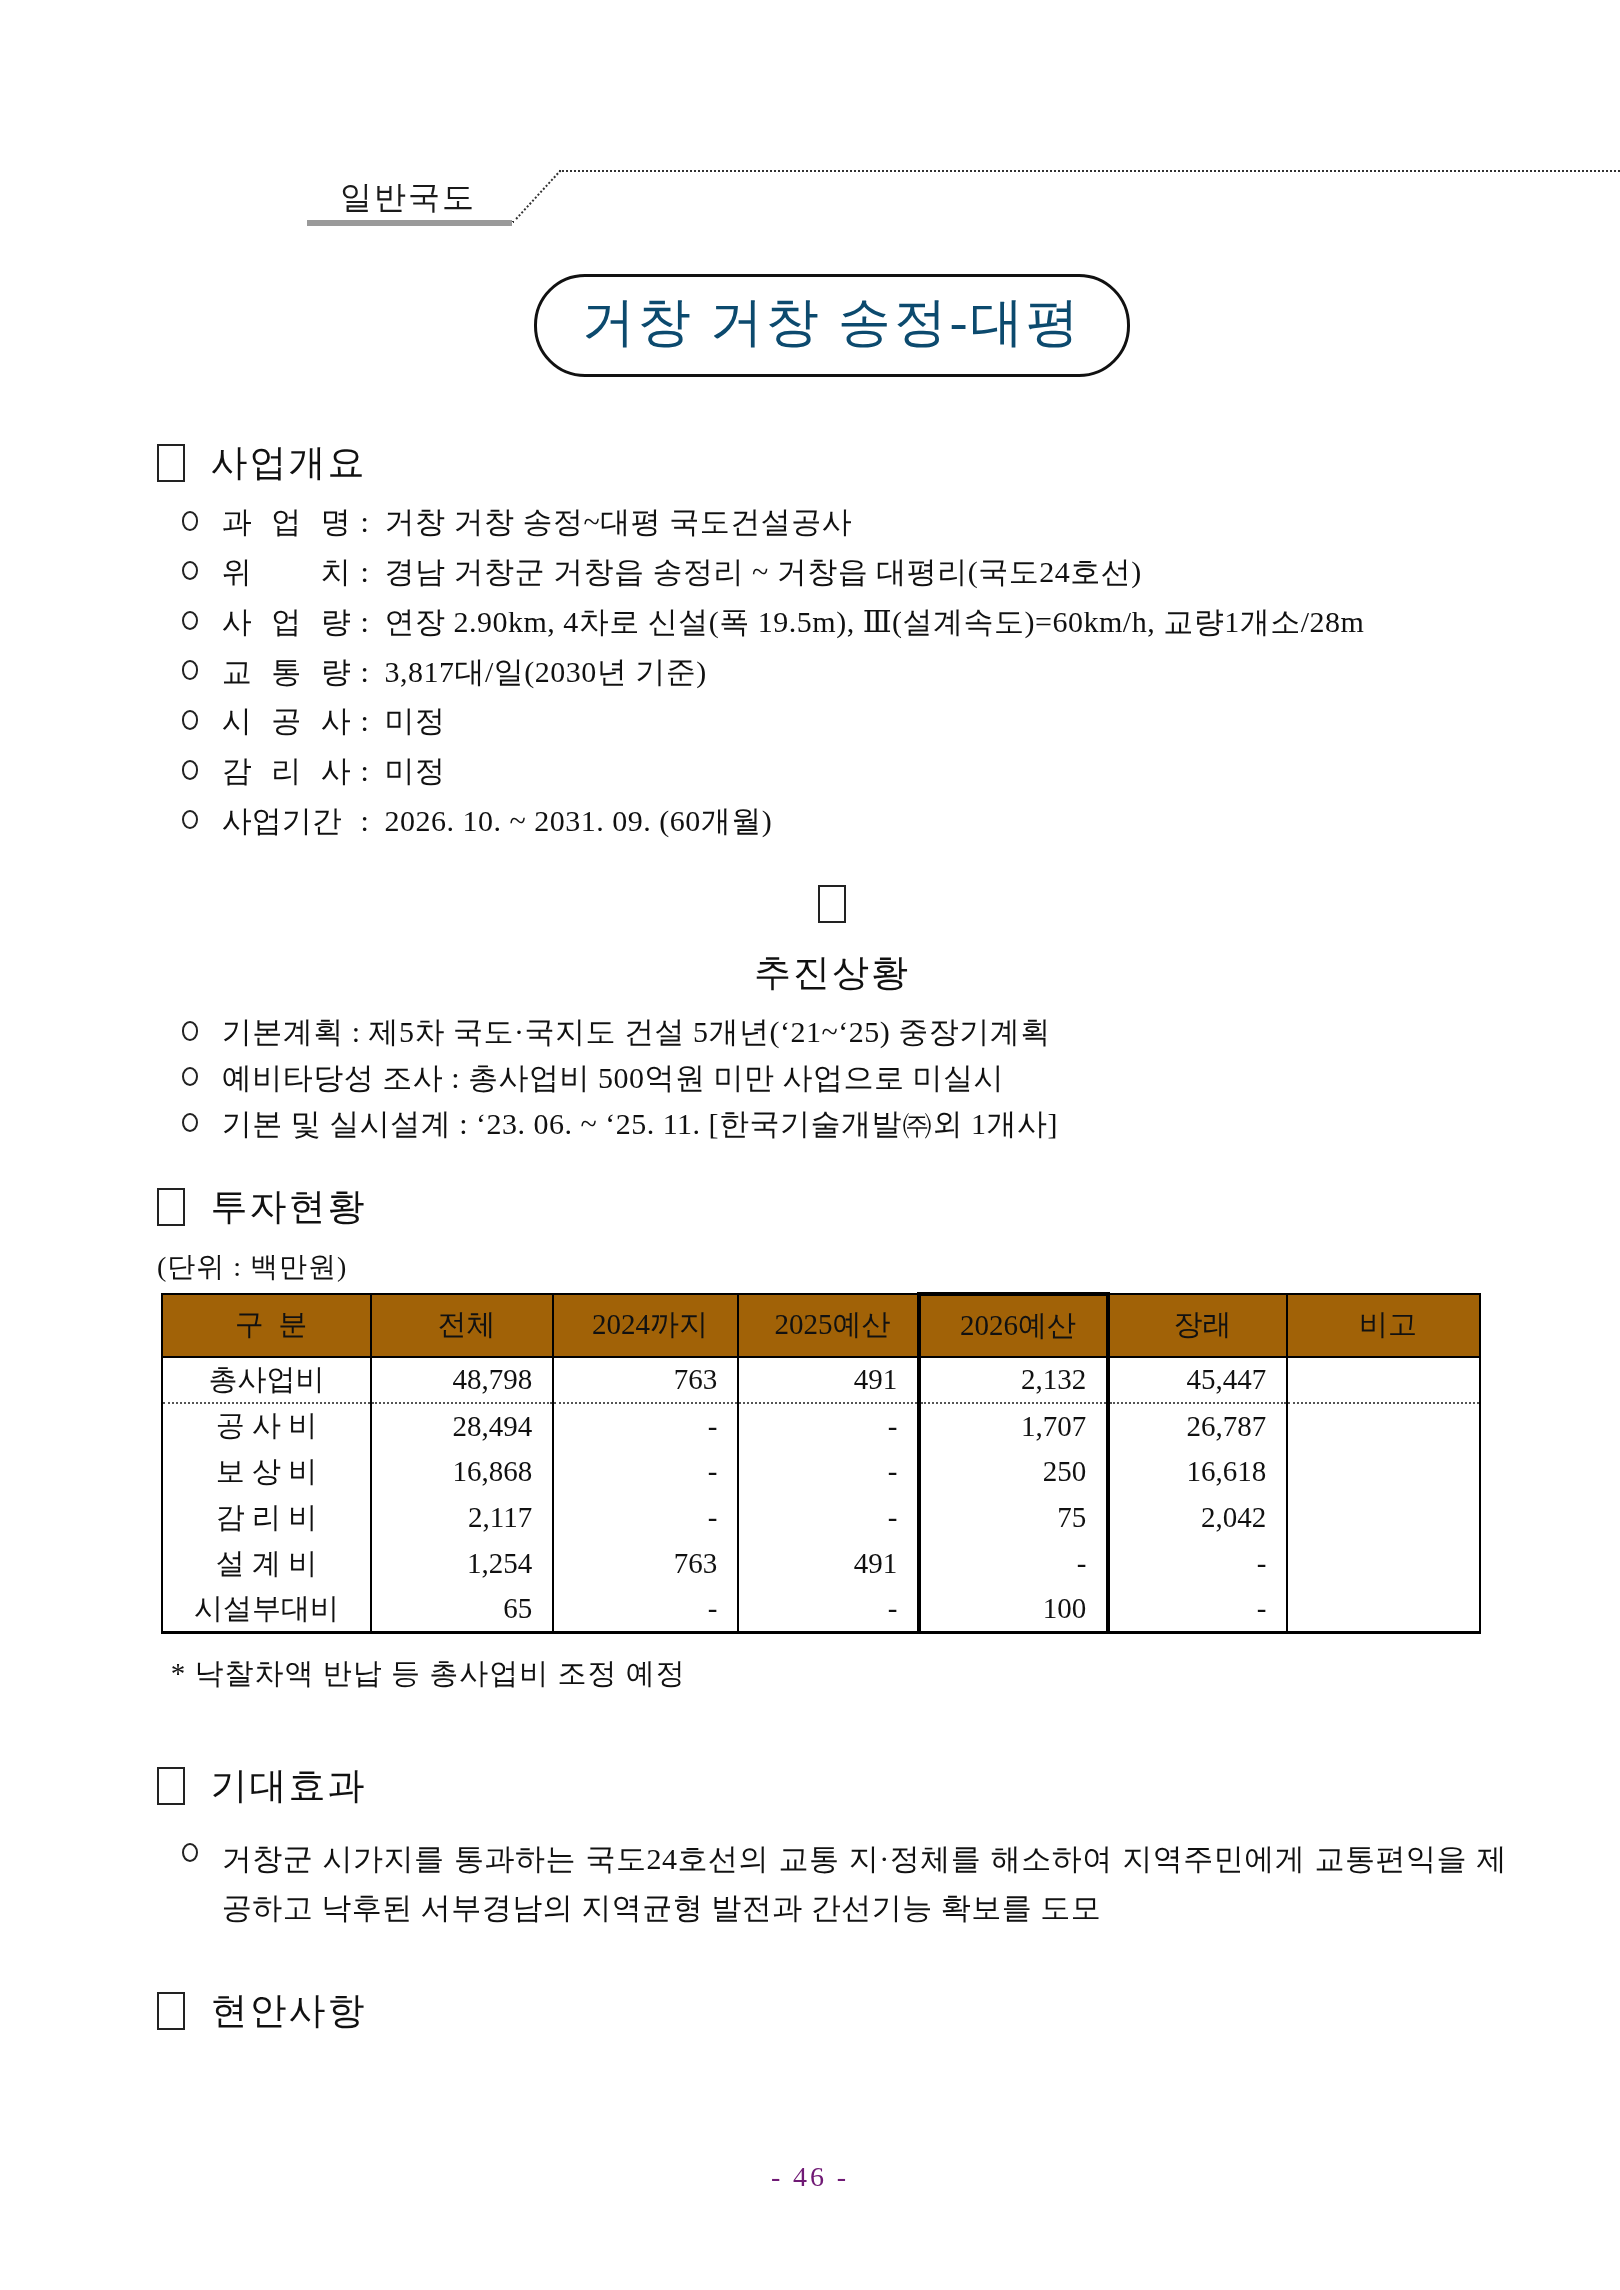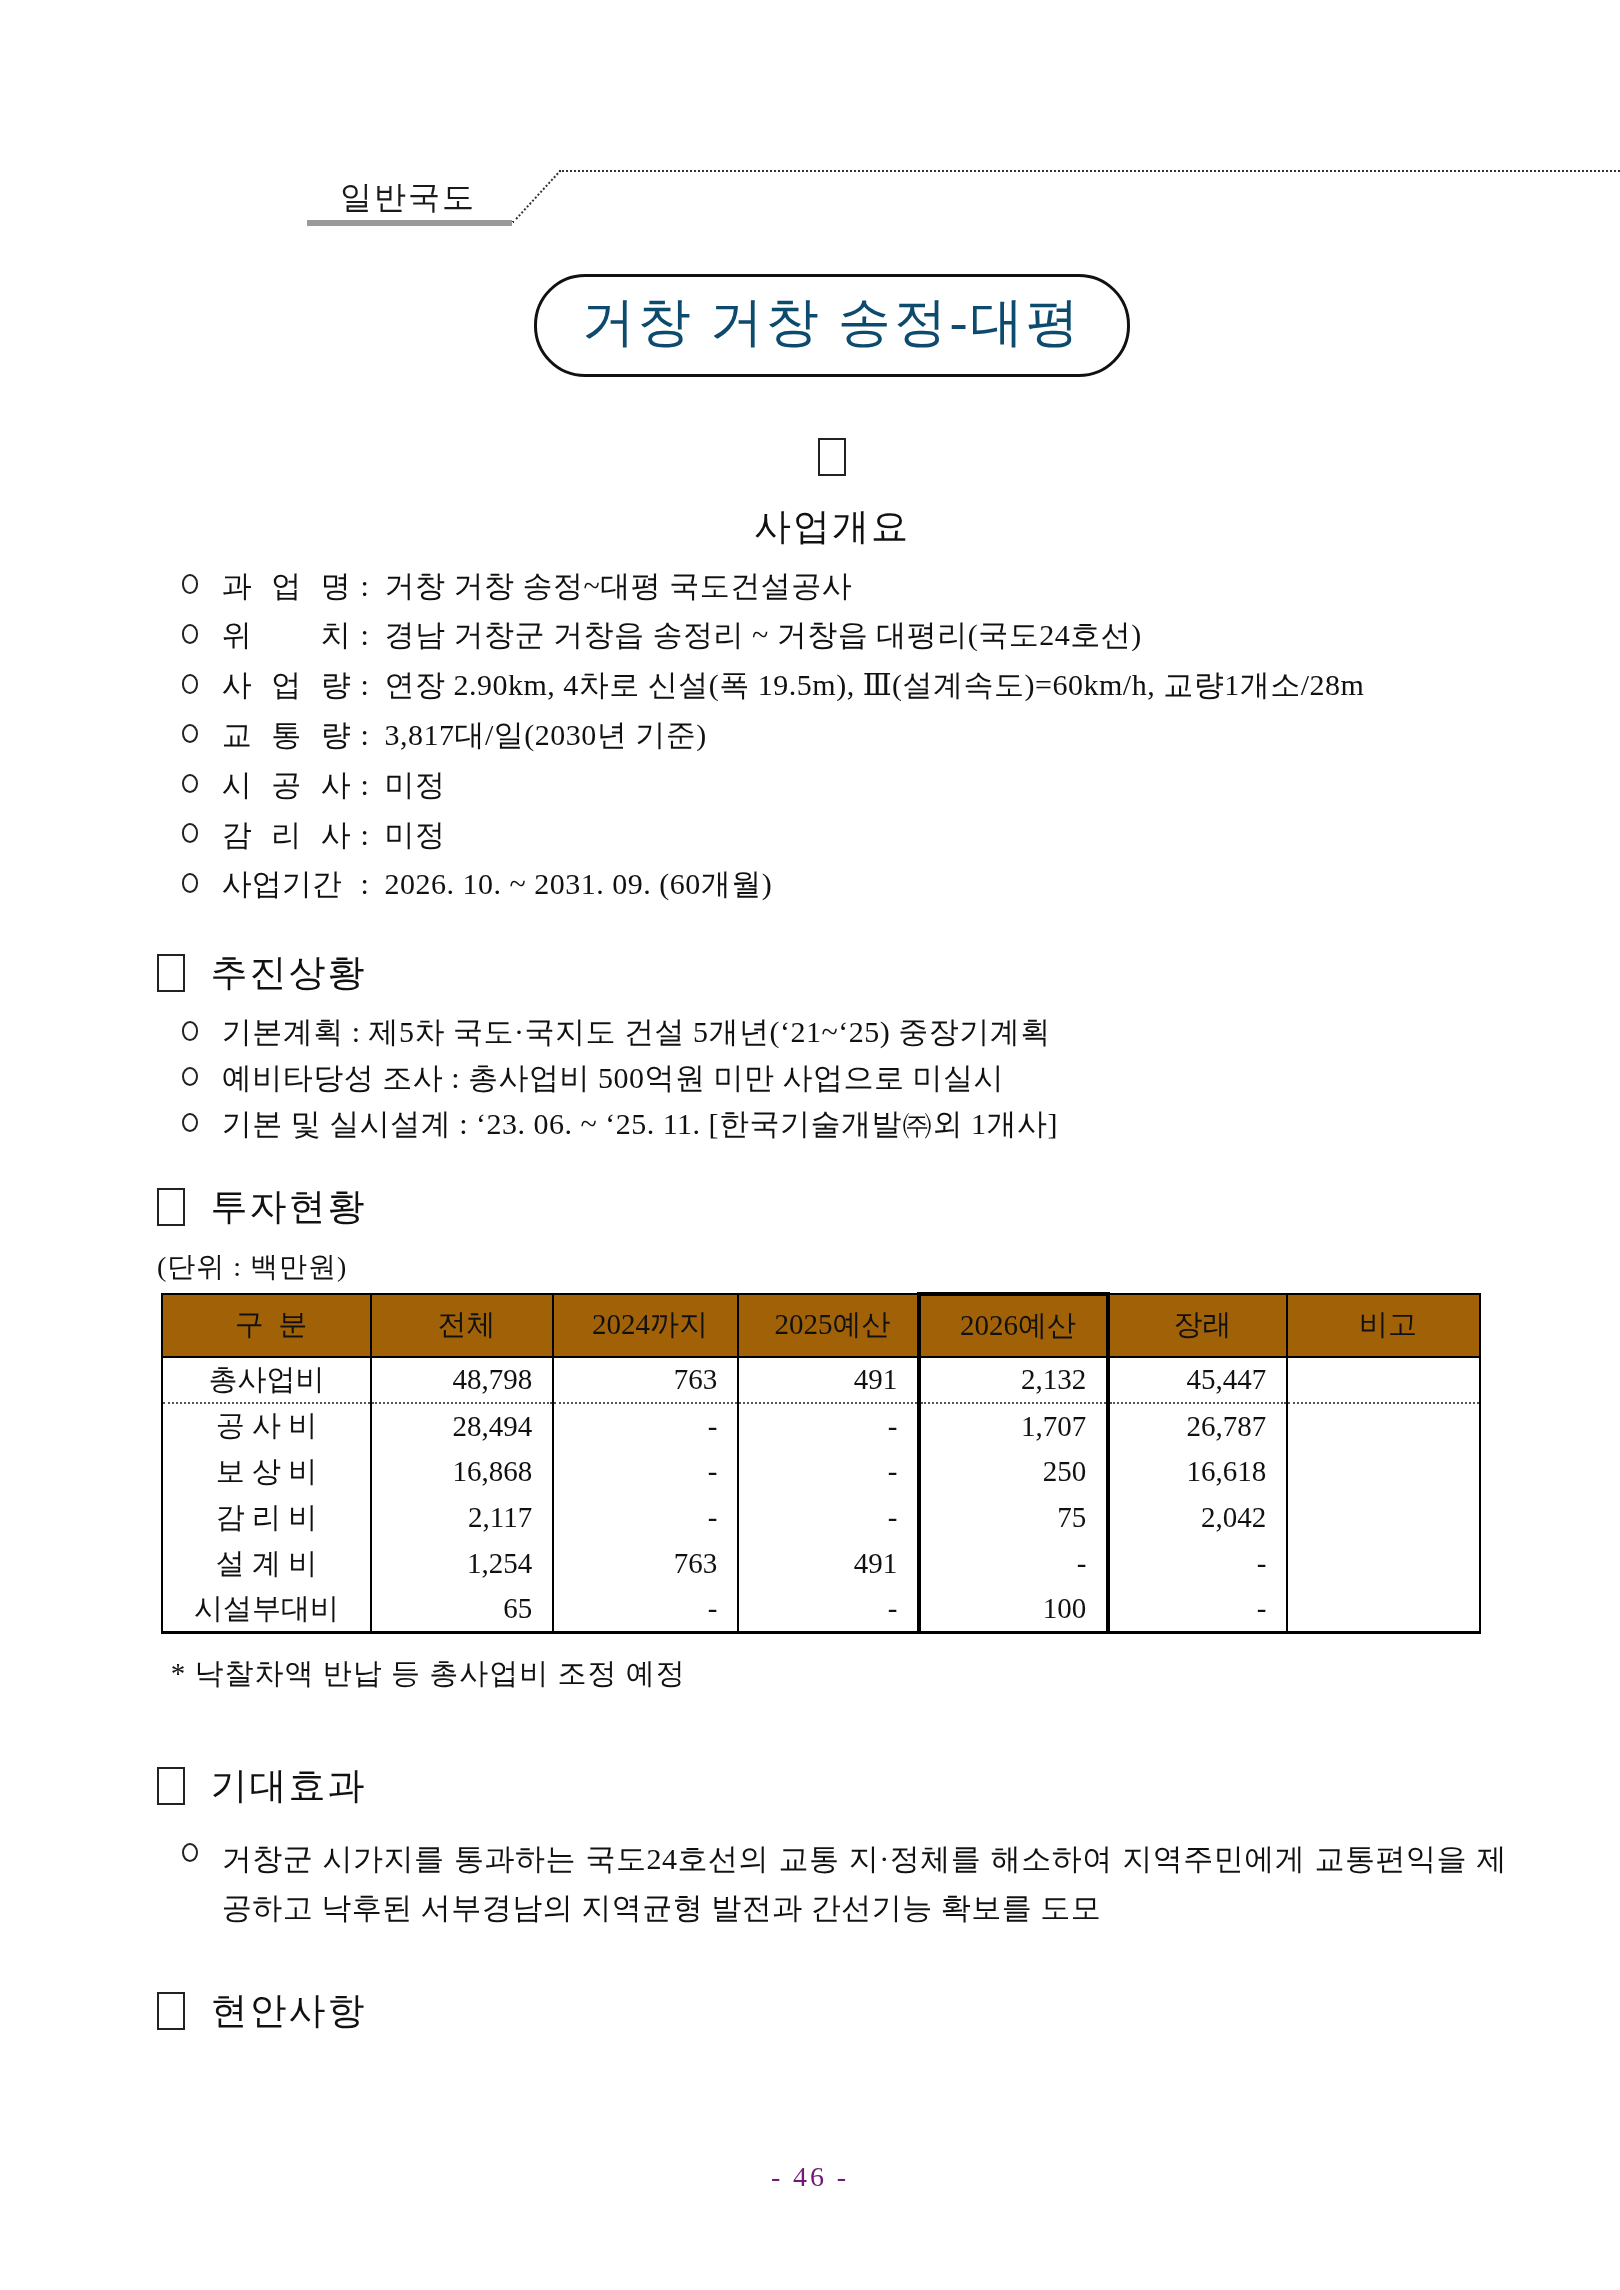--- a/index.html
+++ b/index.html
@@ -22,22 +22,22 @@
   
   .title-pill {
     width:fit-content; margin:49px auto 0; padding:9.8px 45px 15.7px;
     border:3.4px solid #111; border-radius:51px;
     font-size:53px; font-weight:400; letter-spacing:2.9px; color:#0c4a6e;
   }
 
   
   .sec-h { display:flex; align-items:center; gap:25.5px; font-size:37px; font-weight:500; letter-spacing:2px; }
   .sq { display:inline-block; width:28px; height:38px; border:2.5px solid #222; flex:0 0 auto; }
-  .mt-overview  { margin-top:61px;flex-direction:column; }
-  .mt-progress  { margin-top:45px; }
+  .mt-overview  { margin-top:61px; }
+  .mt-progress  { margin-top:45px;flex-direction:column; }
   .mt-invest    { margin-top:39px; }
   .mt-benefit   { margin-top:67px; }
   .mt-issues    { margin-top:54px; }
 
   
   .circle { display:inline-block; width:16.7px; height:19.6px; border:2px solid #222; border-radius:50%;
             flex:0 0 auto; margin:8.8px 23.5px 0 0; }
   .ov-list { margin:13.7px 0 0 24.5px; }
   .ov-item { display:flex; align-items:flex-start; line-height:39px; margin-bottom:10.8px; font-size:30px; }
   .ov-label { display:inline-block; width:129px; text-align:justify; text-align-last:justify; flex:0 0 auto; }

